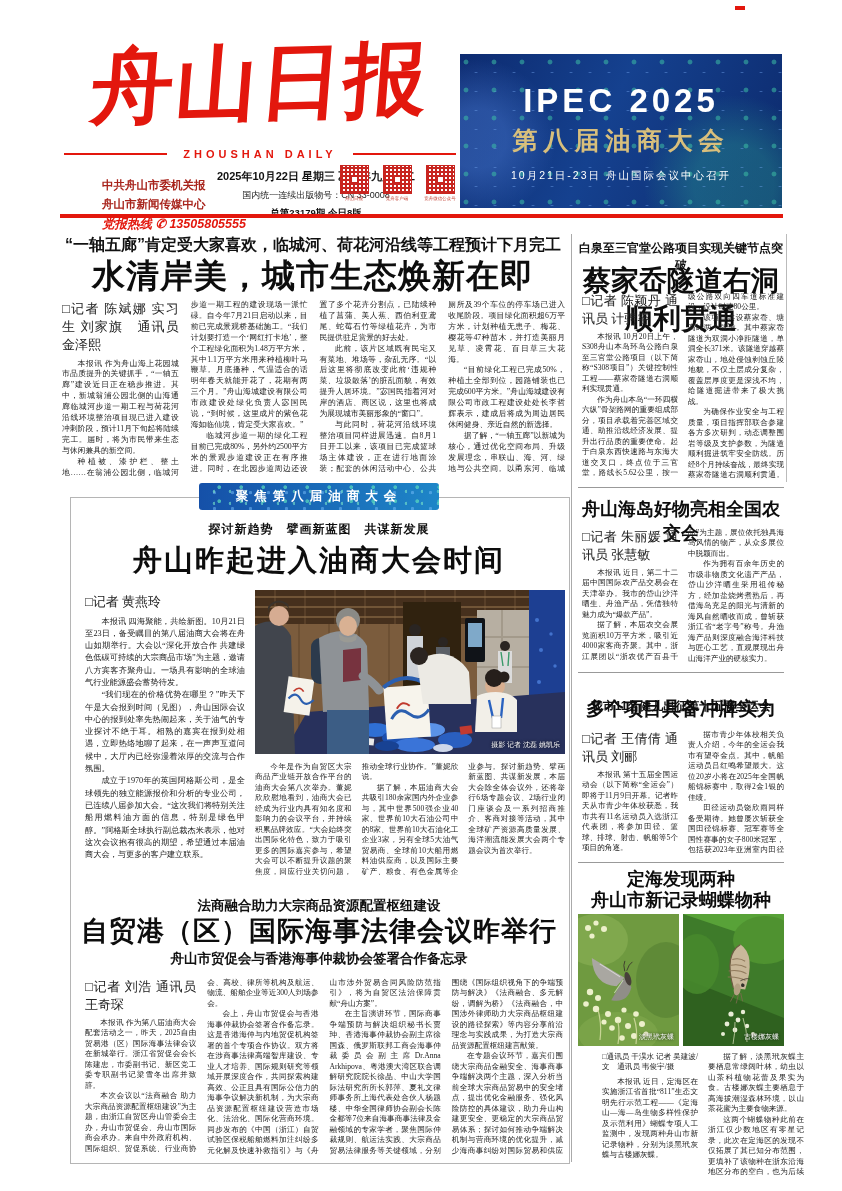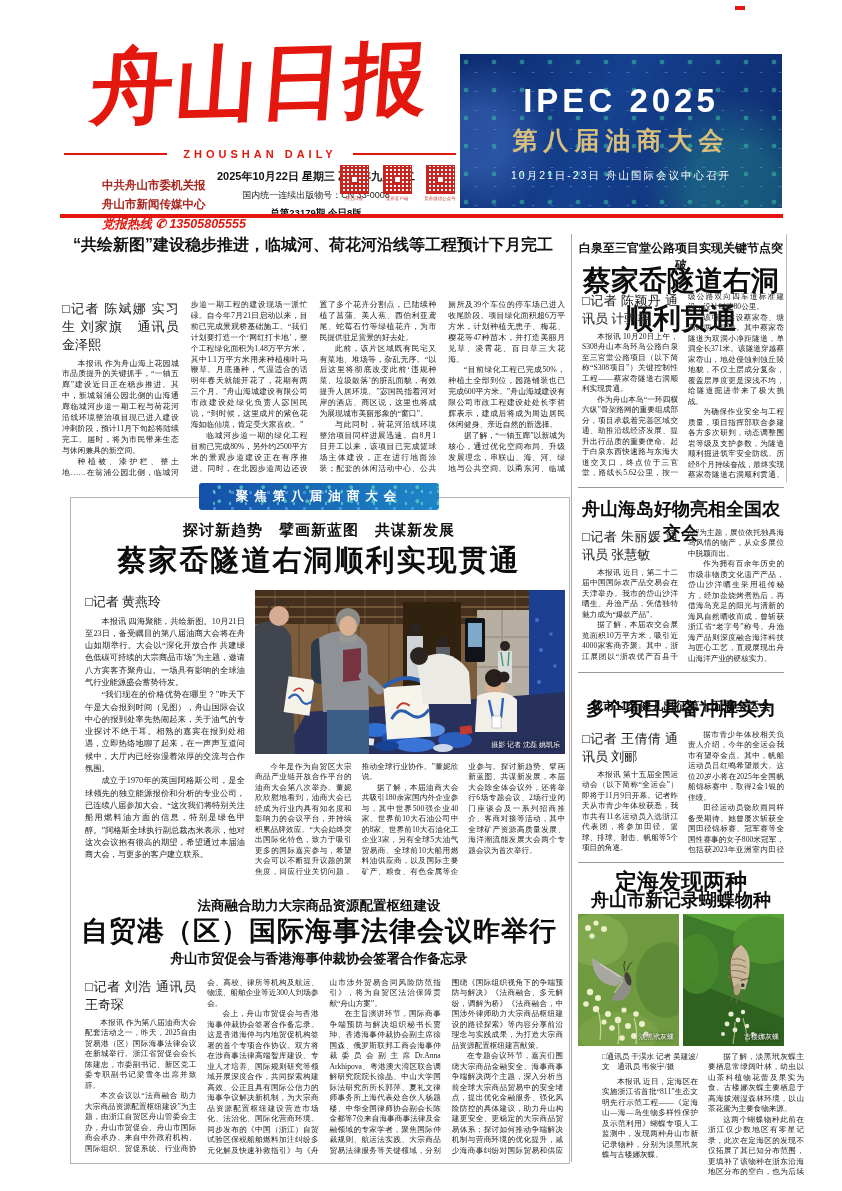--- a/index.html
+++ b/index.html
@@ -113,21 +113,22 @@
   </div>
 
   <div class="abs banner">
     <div class="banner-title">IPEC 2025</div>
     <div class="banner-sub">第八届油商大会</div>
     <div class="banner-date">10月21日-23日  舟山国际会议中心召开</div>
   </div>
 
   <div class="abs red-band"></div>
 
-  <div class="abs kicker" style="left:60px;top:235px;width:506px;font-size:16px;">“共绘新图”建设稳步推进，临城河、荷花河沿线等工程预计下月完工</div>
+  <div class="abs kicker" style="left:60px;top:235px;width:506px;font-size:16px;">“一轴五廊”肯定受大家喜欢，临城河、荷花河沿线等工程预计下月完工</div>
+  <div class="abs headline" style="left:60px;top:254px;width:506px;font-size:33px;letter-spacing:1px;">水清岸美，城市生态焕新在即</div>
   <div class="abs body-cols" style="left:62px;top:300px;width:503px;height:182px;column-count:4;column-gap:12px;">
     <p class="byline">□记者 陈斌娜 实习生 刘家旗　通讯员 金泽熙</p>
     <p>本报讯 作为舟山海上花园城市品质提升的关键抓手，“一轴五廊”建设近日正在稳步推进。其中，新城翁浦公园北侧的山海通廊临城河步道一期工程与荷花河沿线环境整治项目现已进入建设冲刺阶段，预计11月下旬起将陆续完工。届时，将为市民带来生态与休闲兼具的新空间。</p>
     <p>种植被、漆护栏、整土地……在翁浦公园北侧，临城河步道一期工程的建设现场一派忙碌。自今年7月21日启动以来，目前已完成景观桥基础施工。“我们计划要打造一个‘网红打卡地’，整个工程绿化面积为1.48万平方米，其中1.1万平方米用来种植柳叶马鞭草。月底播种，气温适合的话明年春天就能开花了，花期有两三个月。”舟山海城建设有限公司市政建设处绿化负责人宓国民说，“到时候，这里成片的紫色花海如临仙境，肯定受大家喜欢。”</p>
     <p>临城河步道一期的绿化工程目前已完成80%，另外约2500平方米的景观步道建设正在有序推进。同时，在北园步道周边还设置了多个花卉分割点，已陆续种植了菖蒲、美人蕉、西伯利亚鸢尾、蛇莓石竹等绿植花卉，为市民提供驻足赏景的好去处。</p>
     <p>此前，该片区域既有民宅又有菜地、堆场等，杂乱无序。“以后这里将彻底改变此前‘违规种菜、垃圾散落’的脏乱面貌，有效提升人居环境。”宓国民指着河对岸的酒店、商区说，这里也将成为展现城市美丽形象的“窗口”。</p>
     <p>与此同时，荷花河沿线环境整治项目同样进展迅速。自8月1日开工以来，该项目已完成篮球场主体建设，正在进行地面涂装；配套的休闲活动中心、公共厕所及39个车位的停车场已进入收尾阶段。项目绿化面积超6万平方米，计划种植无患子、梅花、樱花等47种苗木，并打造美丽月见草、凌霄花、百日草三大花海。</p>
     <p>“目前绿化工程已完成50%，种植土全部到位，园路铺装也已完成600平方米。”舟山海城建设有限公司市政工程建设处处长李哲辉表示，建成后将成为周边居民休闲健身、亲近自然的新选择。</p>
     <p>据了解，“一轴五廊”以新城为核心，通过优化空间布局、升级发展理念，串联山、海、河、绿地与公共空间。以甬东河、临城河、茶山浦、荷花河、芦花河为基础，打造通山达海的山海景观通廊、海洋文化长廊、品质生活连廊。</p>
 
@@ -164,21 +165,21 @@
   <div class="abs body-cols" style="left:582px;top:730px;width:202px;height:128px;column-count:2;column-gap:10px;font-size:7.6px;line-height:1.38;">
     <p class="byline">□记者 王倩倩 通讯员 刘郦</p>
     <p>本报讯 第十五届全国运动会（以下简称“全运会”）即将于11月9日开幕。记者昨天从市青少年体校获悉，我市共有11名运动员入选浙江代表团，将参加田径、篮球、排球、射击、帆船等5个项目的角逐。</p>
     <p>据市青少年体校相关负责人介绍，今年的全运会我市有望夺金点。其中，帆船运动员吕红鸣希望最大。这位20岁小将在2025年全国帆船锦标赛中，取得2金1银的佳绩。</p>
     <p>田径运动员饶欣雨同样备受期待。她曾屡次斩获全国田径锦标赛、冠军赛等全国性赛事的女子800米冠军，包括获2023年亚洲室内田径锦标赛季军、第19届杭州亚运会第四名。</p>
 
   </div>
 
   <div class="abs hr" style="left:578px;top:862px;width:206px;"></div>
 
-  <div class="abs headline" style="left:578px;top:869px;width:206px;font-size:22px;line-height:1.15;">定海发现两种</div>
+  <div class="abs headline" style="left:578px;top:869px;width:206px;font-size:18px;line-height:1.15;">定海发现两种</div>
   <div class="abs headline" style="left:578px;top:890px;width:206px;font-size:18px;line-height:1.15;">舟山市新记录蝴蝶物种</div>
 
   <div class="abs" style="left:578px;top:914px;width:206px;height:132px;display:flex;gap:4px;">
     <div class="photo" style="position:relative;width:101px;height:132px;">
       <svg viewBox="0 0 101 132" preserveAspectRatio="none">
         <rect width="101" height="132" fill="#6f9a40"></rect>
         <ellipse cx="18" cy="26" rx="32" ry="26" fill="#84ab50" opacity="0.8"></ellipse>
         <ellipse cx="88" cy="66" rx="30" ry="38" fill="#5d8836" opacity="0.9"></ellipse>
         <ellipse cx="40" cy="120" rx="40" ry="22" fill="#7fa74c" opacity="0.7"></ellipse>
         <g fill="#edf0cb">
@@ -263,22 +264,22 @@
   <div class="abs body-cols" style="left:582px;top:1052px;width:202px;height:126px;column-count:2;column-gap:10px;font-size:7.6px;line-height:1.38;margin-left:20px;">
     <p class="byline" style="font-size:7.6px;">□通讯员 干淏水 记者 吴建波/文　通讯员 韦俊宇/摄</p>
     <p>本报讯 近日，定海区在实施浙江省首批“811”生态文明先行示范工程——《定海山—海—岛生物多样性保护及示范利用》蝴蝶专项人工监测中，发现两种舟山市新记录物种，分别为淡黑玳灰蝶与古楼娜灰蝶。</p>
     <p>据了解，淡黑玳灰蝶主要栖息常绿阔叶林，幼虫以山茶科植物花蕾及果实为食。古楼娜灰蝶主要栖息于高海拔潮湿森林环境，以山茶花蜜为主要食物来源。</p>
     <p>这两个蝴蝶物种此前在浙江仅少数地区有零星记录，此次在定海区的发现不仅拓展了其已知分布范围，更填补了该物种在浙东沿海地区分布的空白，也为后续舟山昆虫区系研究、生态系统演变分析提供了关键基础数据。</p>
   </div>
 
   <div class="abs focus-box"></div>
   <div class="abs badge">聚焦第八届油商大会</div>
 
-  <div class="abs kicker" style="left:80px;top:521px;width:478px;font-size:15px;letter-spacing:1px;">探讨新趋势　擘画新蓝图　共谋新发展</div>
-  <div class="abs headline" style="left:80px;top:541px;width:478px;font-size:29px;letter-spacing:2px;">蔡家岙隧道右洞顺利实现贯通</div>
+  <div class="abs kicker" style="left:80px;top:521px;width:478px;font-size:12px;letter-spacing:1px;">探讨新趋势　擘画新蓝图　共谋新发展</div>
+  <div class="abs headline" style="left:80px;top:541px;width:478px;font-size:29px;letter-spacing:2px;">舟山昨起进入油商大会时间</div>
 
   <div class="abs body-cols" style="left:85px;top:592px;width:160px;height:292px;column-count:1;font-size:8.2px;line-height:1.5;">
     <p class="byline">□记者 黄燕玲</p>
     <p>本报讯 四海聚能，共绘新图。10月21日至23日，备受瞩目的第八届油商大会将在舟山如期举行。大会以“深化开放合作 共建绿色低碳可持续的大宗商品市场”为主题，邀请八方宾客齐聚舟山。一场具有影响的全球油气行业能源盛会蓄势待发。</p>
     <p>“我们现在的价格优势在哪里？”昨天下午是大会报到时间（见图），舟山国际会议中心的报到处率先热闹起来，关于油气的专业探讨不绝于耳。相熟的嘉宾在报到处相遇，立即热络地聊了起来，在一声声互道问候中，大厅内已经弥漫着浓厚的交流与合作氛围。</p>
     <p>成立于1970年的英国阿格斯公司，是全球领先的独立能源报价和分析的专业公司，已连续八届参加大会。“这次我们将特别关注船用燃料油方面的信息，特别是绿色甲醇。”阿格斯全球执行副总裁杰米表示，他对这次会议抱有很高的期望，希望通过本届油商大会，与更多的客户建立联系。</p>
     <p>中外企业家联合会今年组织了数十位重量级油气及海事服务领域的企业家参与本次油商大会。“这是我第二次参加油商大会，去年参会后感到收获很大，尤其在油气与海事服务领域，能够与众多决策者、企业家面对面交流，这样的机会难得且富有价值。”中外企业家联合会驻华首席代表董妮欣表示，今年将重点关注金融如何更好地服务油气行业及实体经济，促进产融结合与协同发展。</p>
   </div>
 
   <div class="abs photo" style="left:255px;top:590px;width:310px;height:164px;">

